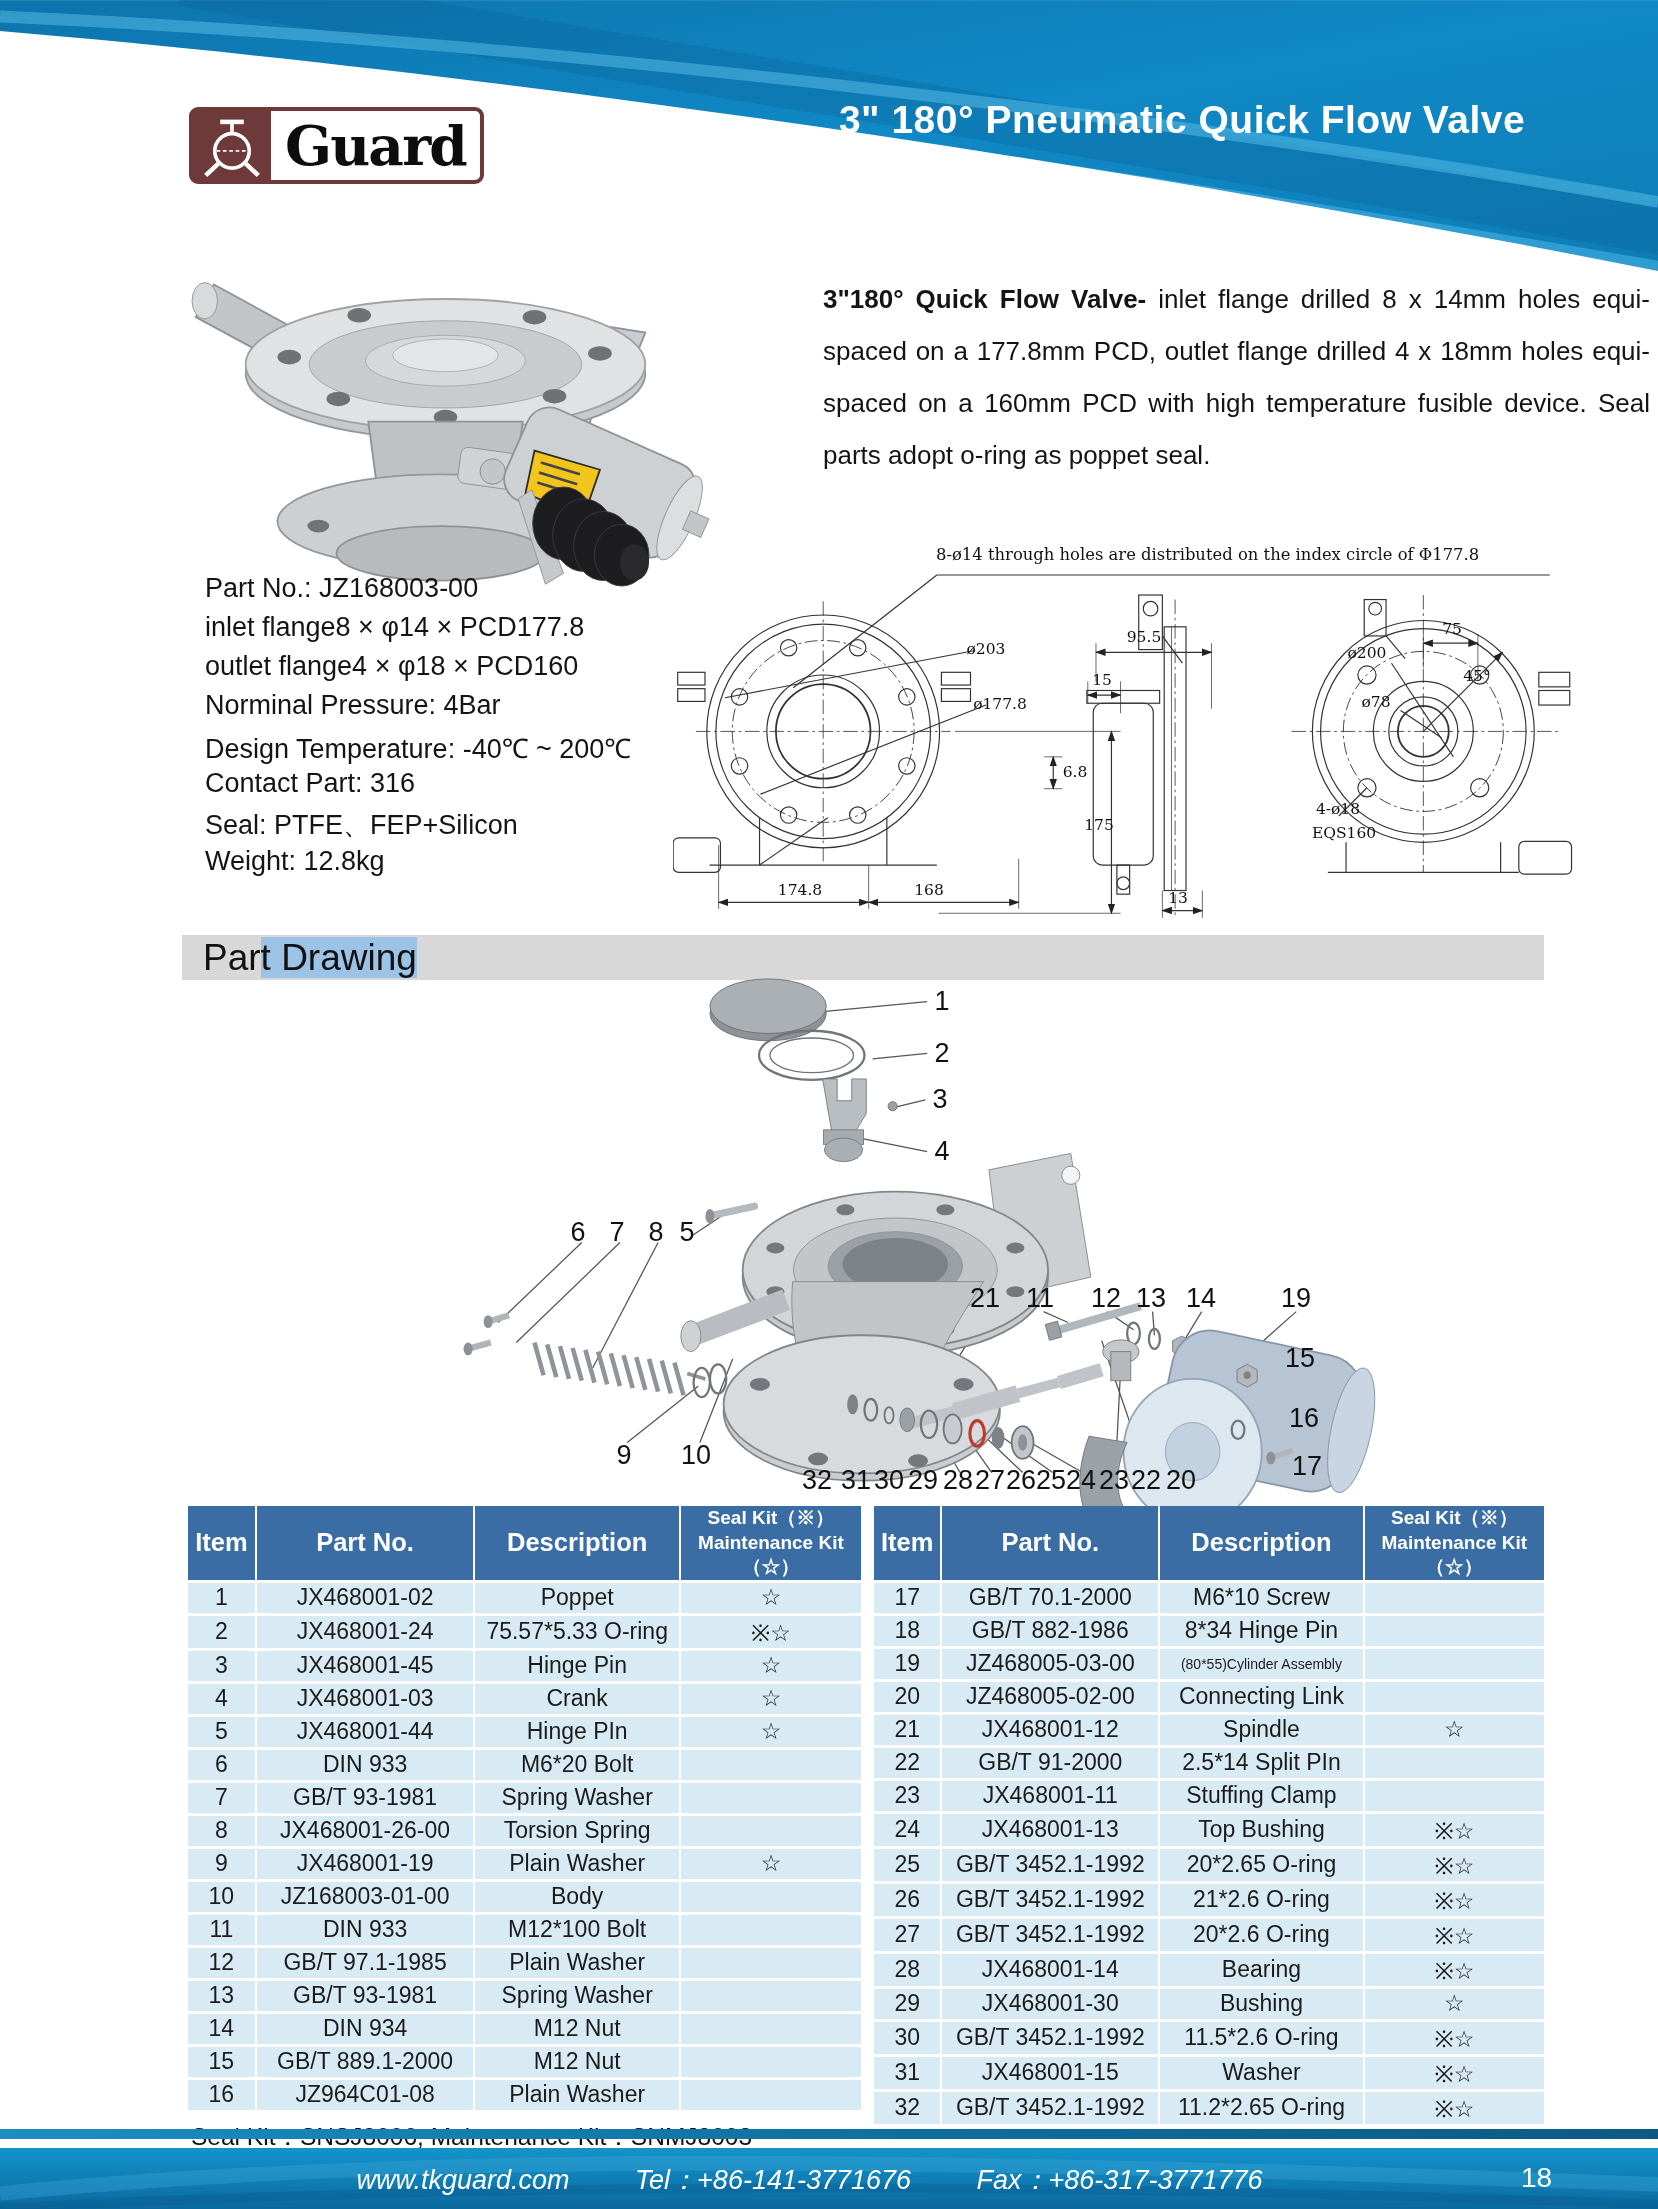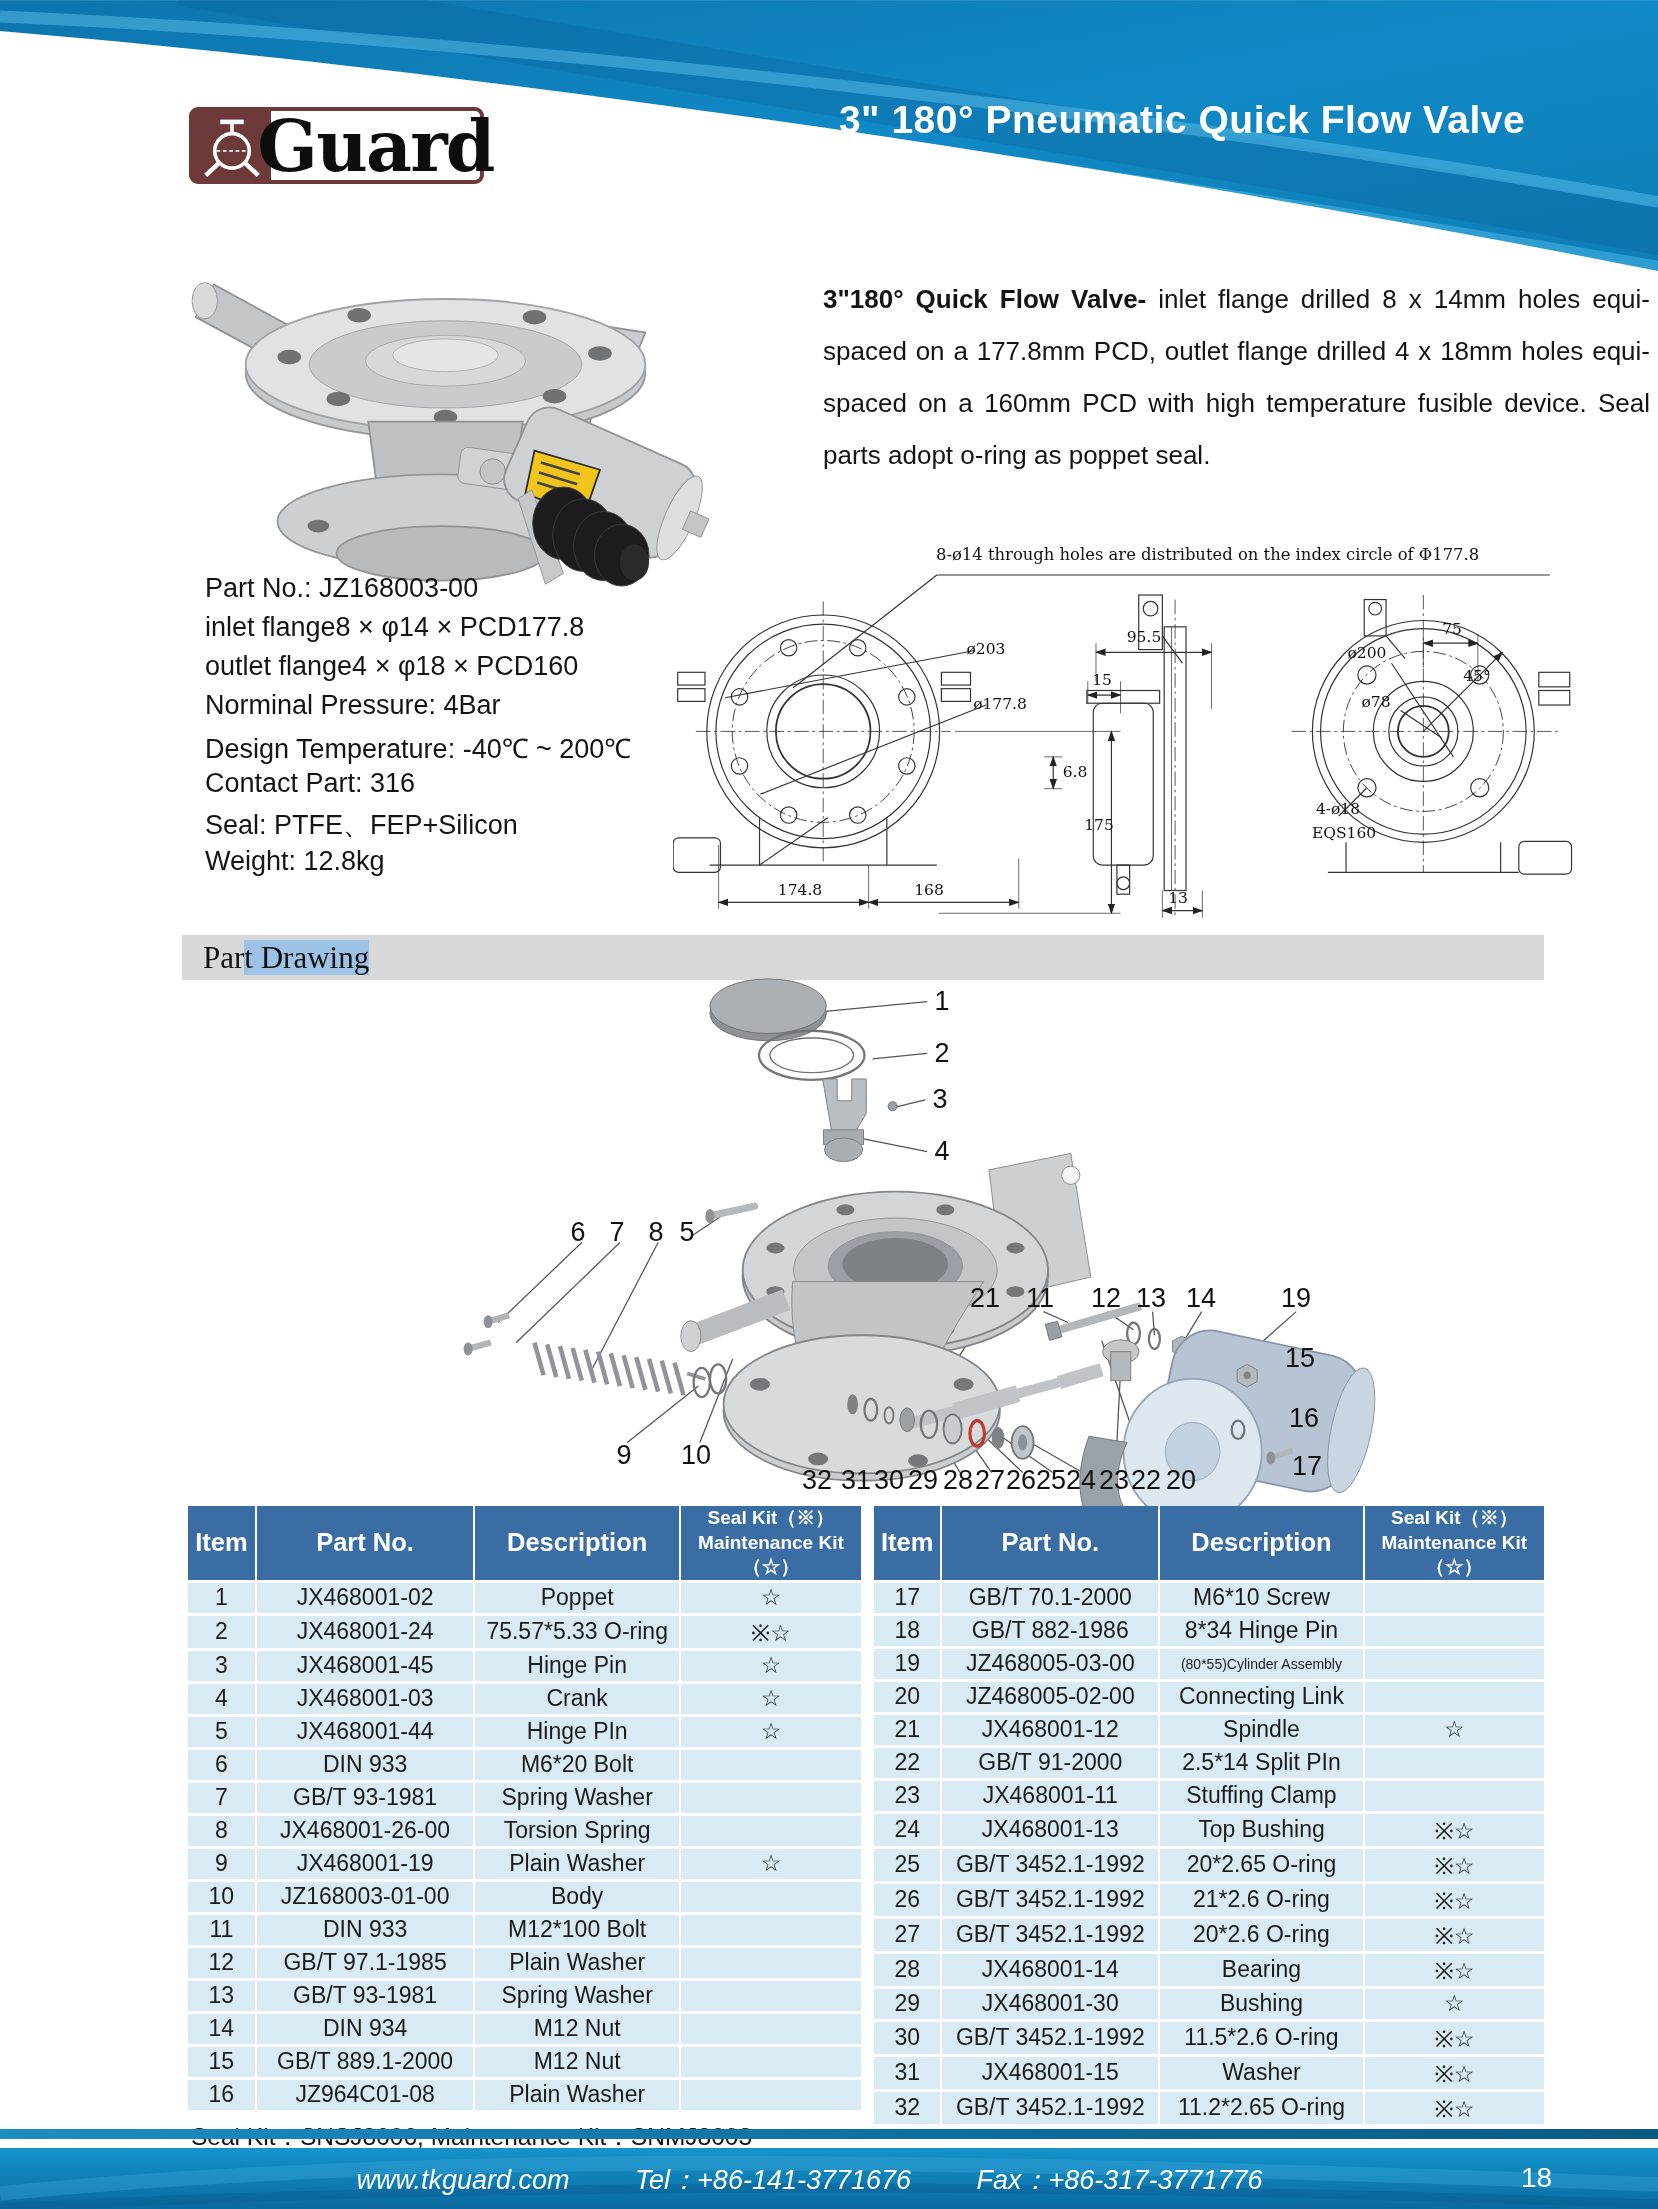--- a/index.html
+++ b/index.html
@@ -18,21 +18,21 @@
   #brand-logo{
     left:189px;top:107px;width:295px;height:77px;background:#ffffff;
     border:4.5px solid #6d3a39;border-radius:9px;box-sizing:border-box;
   }
   #brand-logo .logo-left{
     position:absolute;left:0;top:0;bottom:0;width:78px;background:#6d3a39;
     border-radius:3.6px 0 0 3.6px;
   }
   #brand-logo .logo-word{
     position:absolute;left:78px;right:0;top:0;bottom:0;display:flex;align-items:center;justify-content:center;
-    font-family:"DejaVu Serif","Liberation Serif",serif;font-weight:bold;font-size:71px;color:#0d0d0d;
+    font-family:"DejaVu Serif","Liberation Serif",serif;font-weight:bold;font-size:55px;color:#0d0d0d;
     letter-spacing:-1.8px;
   }
 
   
   #product-description{
     left:823px;top:273px;width:827px;font-size:26px;line-height:52px;
     text-align:justify;color:#141414;
   }
   #product-description .lead{font-weight:bold;}
   #spec-list{left:205px;top:573px;width:618px;}
@@ -46,21 +46,21 @@
   }
   #dim-layer{left:0;top:0;width:1658px;height:955px;pointer-events:none;}
   .dim{
     position:absolute;transform:translate(-50%,-50%);
     font-family:"DejaVu Serif","Liberation Serif",serif;font-size:15.5px;color:#111;white-space:nowrap;
   }
 
   
   #section-bar{left:182px;top:935px;width:1362px;height:45px;background:#d8d8d8;}
   #section-bar .txt{
-    position:absolute;left:21px;top:0;height:45px;line-height:45px;font-size:31px;color:#111;font-family:Liberation Serif, serif;
+    position:absolute;left:21px;top:0;height:45px;line-height:45px;font-size:37px;color:#111;
   }
   #section-bar .sel{background:#9cc2e5;}
 
   
   #exploded{left:0;top:977px;width:1658px;height:532px;}
   #callout-layer{left:0;top:0;width:1658px;height:1546px;pointer-events:none;}
   .callout{
     position:absolute;transform:translate(-50%,-50%);
     font-size:27px;color:#111;font-family:"Liberation Sans",sans-serif;
   }

